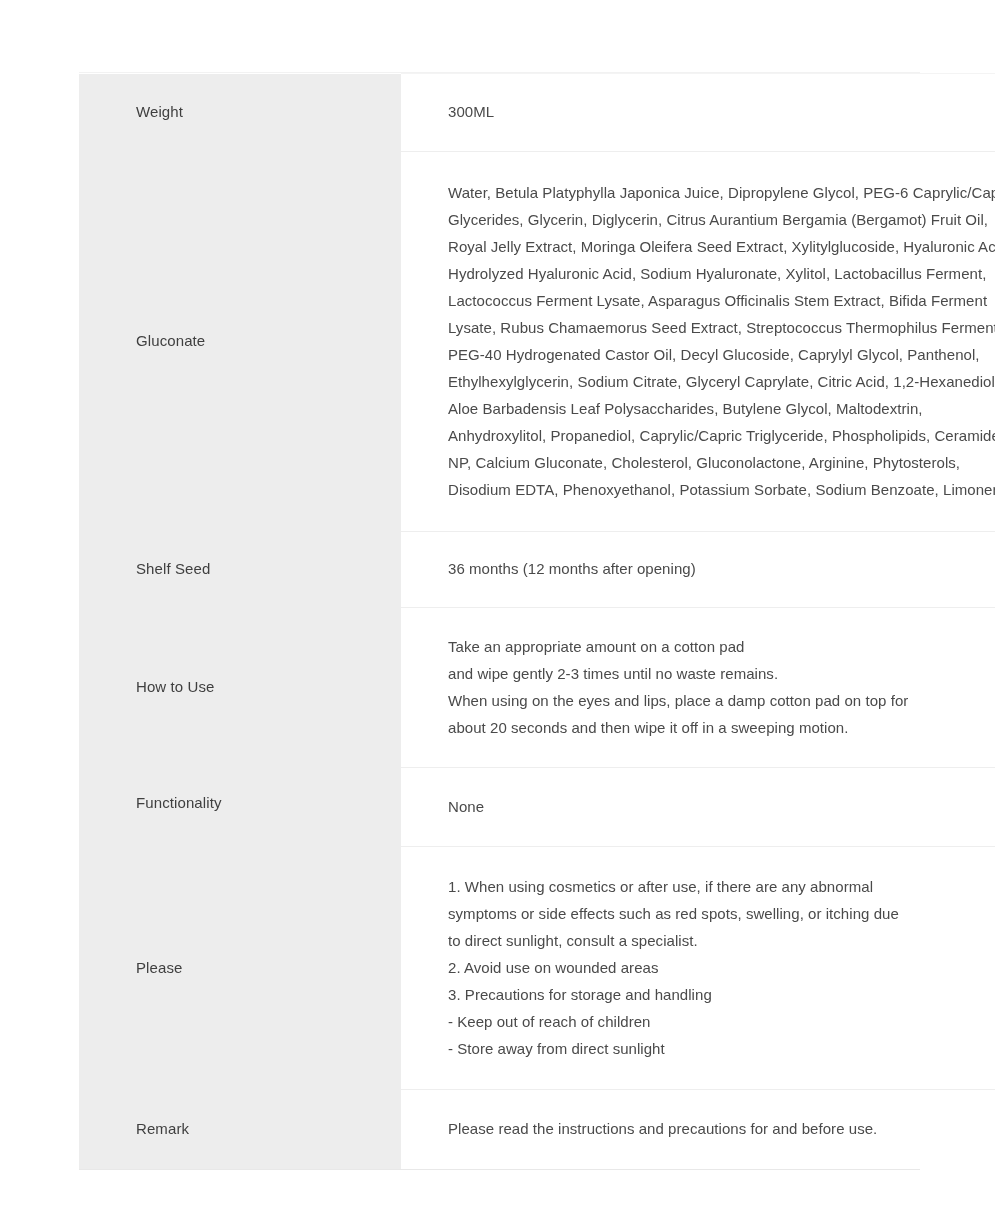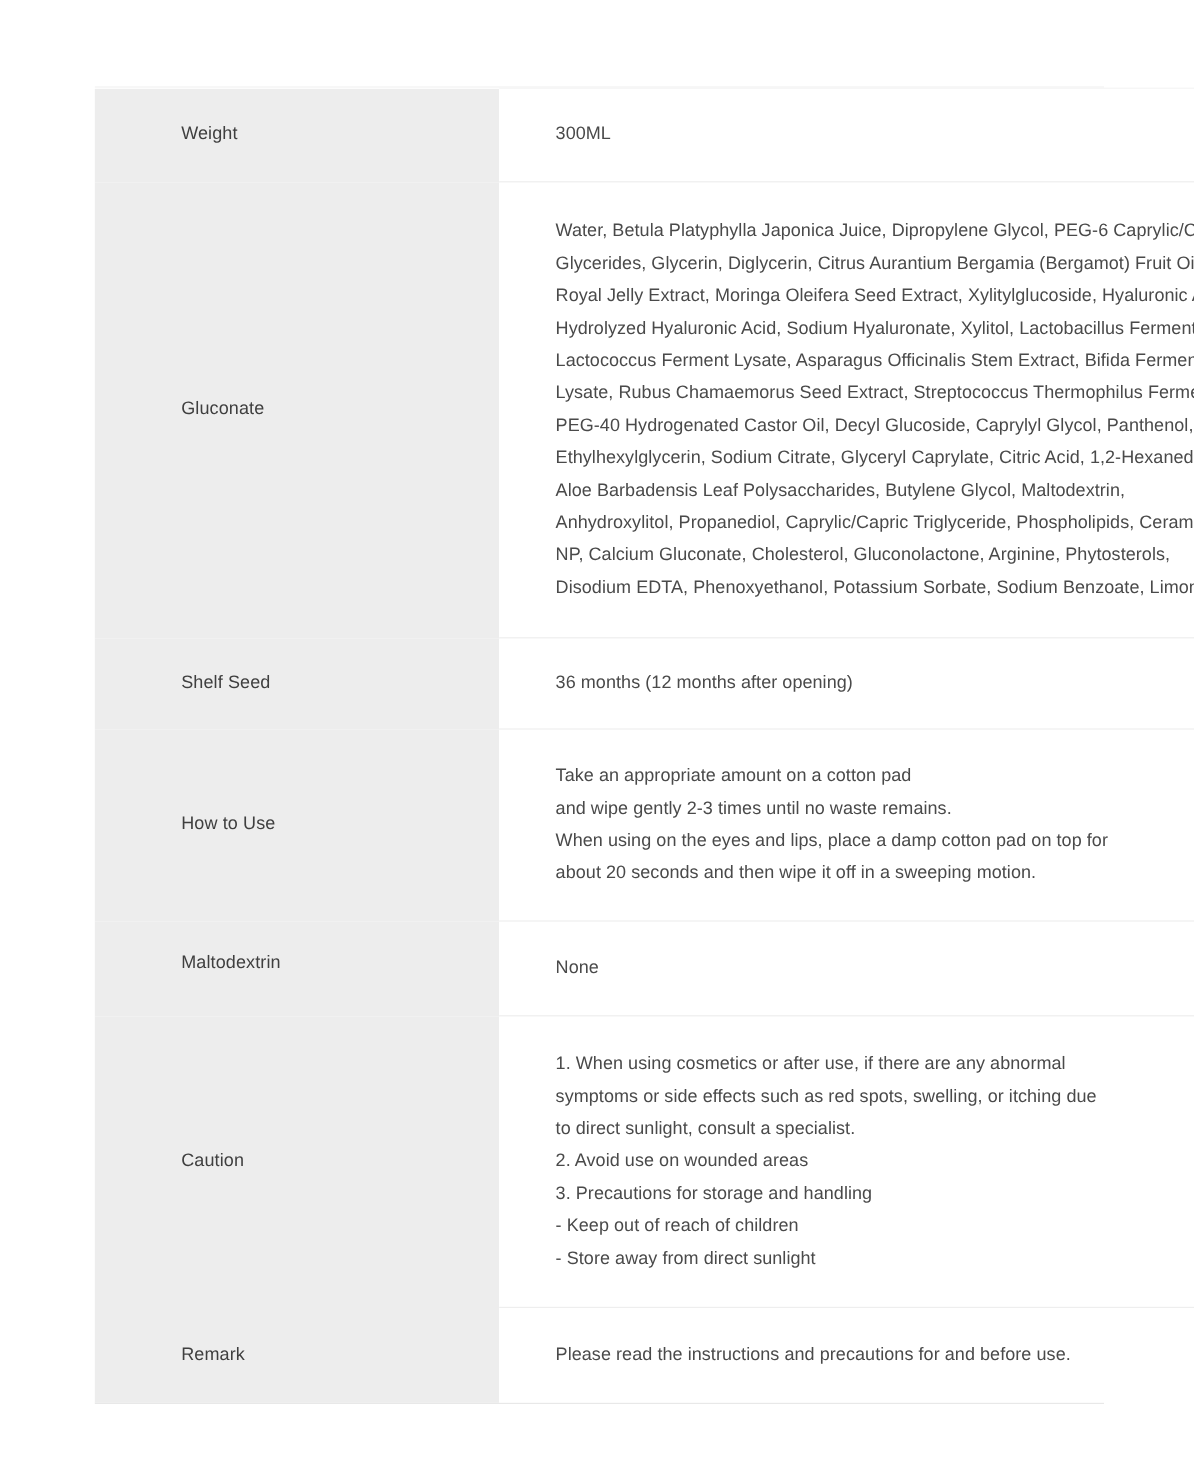--- a/index.html
+++ b/index.html
@@ -31,21 +31,21 @@
     table-layout: fixed;
   }
 
   .spec-table tr {
     vertical-align: middle;
   }
 
   .spec-row > .label-cell {
     width: 265px;
     background: #ededed;
-    padding: 0 0 0 72px;
+    padding: 0 0 0 57px;
     font-size: 15px;
     line-height: 1.5;
     color: #3f3f3f;
     letter-spacing: 0.1px;
     vertical-align: middle;
     border: 0;
   }
 
   .spec-row > .value-cell {
     width: 576px;
@@ -122,26 +122,26 @@
 
       <tr class="spec-row row-howtouse">
         <td class="label-cell">How to Use</td>
         <td class="value-cell">Take an appropriate amount on a cotton pad
 and wipe gently 2-3 times until no waste remains.
 When using on the eyes and lips, place a damp cotton pad on top for
 about 20 seconds and then wipe it off in a sweeping motion.</td>
       </tr>
 
       <tr class="spec-row row-functionality">
-        <td class="label-cell align-top">Maltodextrin</td>
+        <td class="label-cell align-top">Functionality</td>
         <td class="value-cell">None</td>
       </tr>
 
       <tr class="spec-row row-caution">
-        <td class="label-cell">Caution</td>
+        <td class="label-cell">Please</td>
         <td class="value-cell">1. When using cosmetics or after use, if there are any abnormal
 symptoms or side effects such as red spots, swelling, or itching due
 to direct sunlight, consult a specialist.
 2. Avoid use on wounded areas
 3. Precautions for storage and handling
     - Keep out of reach of children
     - Store away from direct sunlight</td>
       </tr>
 
       <tr class="spec-row row-remark">

